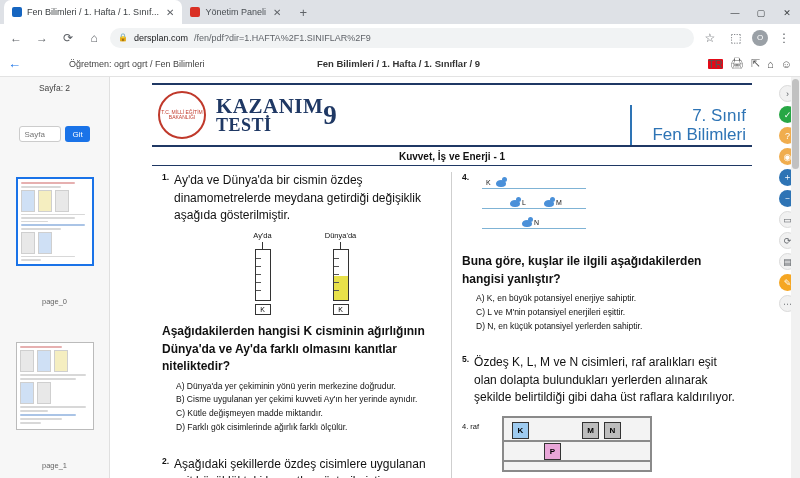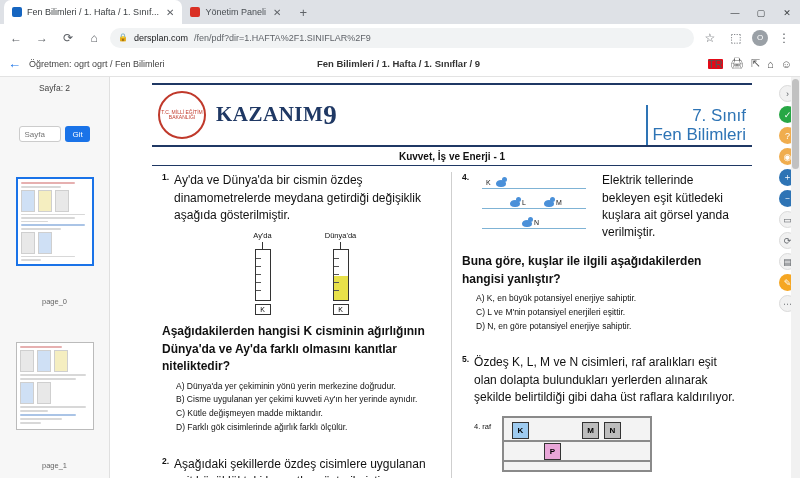--- a/index.html
+++ b/index.html
@@ -101,21 +101,21 @@
     height: 26px;
     background: #ffffff;
     border-bottom: 1px solid #e3e3e3;
     display: flex; align-items: center;
     padding: 0 8px;
     gap: 8px;
     font-size: 9px;
     color: #444;
   }
   .apptop .back { font-size: 13px; color: #1a73e8; }
-  .apptop .crumb { color: #444; }
+  .apptop .crumb { color: #444; margin-left: 40px; }
   .apptop .center-title {
     position: absolute; left: 0; right: 3px;
     text-align: center;
     font-size: 9.5px; font-weight: bold; color: #333;
     pointer-events: none;
   }
   .apptop-wrap { position: relative; }
   .apptop .right-icons {
     margin-left: auto; display: flex; align-items: center; gap: 7px;
   }
@@ -230,21 +230,21 @@
     font-family: "Liberation Serif", serif;
     font-size: 27px; font-weight: bold; color: #1f3864;
   }
   .grade-box {
     margin-left: auto;
     text-align: right;
     color: #2e74b5;
     font-size: 17px;
     line-height: 1.15;
     border-left: 2px solid #2e74b5;
-    padding-left: 4px;
+    padding-left: 20px;
     align-self: stretch;
     display: flex; flex-direction: column; justify-content: center; margin-top: 20px;
   }
   .unit-title {
     text-align: center;
     font-size: 10px;
     font-weight: bold;
     color: #111;
     padding: 4px 0 3px;
     border-bottom: 1.5px solid #1f3864;
@@ -295,21 +295,21 @@
   .bird .lbl.left { left: -8px; }
 
   
   .fig-shelf { margin-top: 4px; position: relative; height: 60px; }
   .shelf-frame {
     position: absolute; left: 40px; top: 2px;
     width: 150px; height: 56px;
     border: 2px solid #8a8a8a; background: #f3f3f3;
   }
   .shelf-line { position: absolute; left: 0; right: 0; height: 2px; background: #8a8a8a; }
-  .raf-lab { position: absolute; left: 12px; font-size: 7.5px; color: #111; }
+  .raf-lab { position: absolute; left: 0; font-size: 7.5px; color: #111; }
   .cube { position: absolute; width: 17px; height: 17px; border: 1px solid #333; font-size: 8px;
           display: flex; align-items: center; justify-content: center; font-weight: bold; }
   .cube.k { background: #9ecbf0; }
   .cube.m { background: #bdbdbd; }
   .cube.n { background: #bdbdbd; }
   .cube.p { background: #e8a6d8; }
 
   
   .rtools {
     position: absolute; right: 4px; top: 8px;
@@ -452,20 +452,21 @@
 
     <div class="viewer">
 
       <div class="page">
 
         <div class="page-head">
           <div class="emblem">T.C. MİLLİ EĞİTİM BAKANLIĞI</div>
           <div class="kazanim">
             <div class="kz-text">
               <span>KAZANIM</span>
+              <span class="sub">TESTİ</span>
             </div>
             <div class="kz-num">9</div>
           </div>
           <div class="grade-box">
             <span>7. Sınıf</span>
             <span>Fen Bilimleri</span>
           </div>
         </div>
 
         <div class="unit-title">Kuvvet, İş ve Enerji - 1</div>
@@ -548,30 +549,29 @@
                         <span class="head"></span>
                       <span class="lbl">M</span>
                     </div>
                     <div class="bird" style="left:46px; top:43px;">
                       <span class="body"></span>
                         <span class="head"></span>
                       <span class="lbl">N</span>
                     </div>
                   </div>
                 </div>
-                <div class="qtext" style="flex:1 1 auto;">Elektrik tellerinde bekleyen eşit kütledeki kuşlara ait görsel yanda verilmiştir.</div>
               </div>
             </div>
 
             <div class="qtext" style="font-weight:bold; margin-top:4px;">Buna göre, kuşlar ile ilgili aşağıdakilerden hangisi yanlıştır?</div>
 
             <div class="opts">
               <div class="opt">A) K, en büyük potansiyel enerjiye sahiptir.</div>
               <div class="opt">C) L ve M'nin potansiyel enerjileri eşittir.</div>
-              <div class="opt">D) N, en göre potansiyel enerjiye sahiptir.</div>
+              <div class="opt">D) N, en küçük potansiyel yerlerden sahiptir.</div>
             </div>
 
             <div class="q" style="margin-top:22px">
               <div class="qn">5.</div>
               <div class="qtext">Özdeş K, L, M ve N cisimleri, raf aralıkları eşit olan dolapta bulundukları yerlerden alınarak şekilde belirtildiği gibi daha üst raflara kaldırılıyor.</div>
             </div>
 
             <div class="fig-shelf">
               <div class="raf-lab" style="top:8px;">4. raf</div>
               <div class="shelf-frame">

